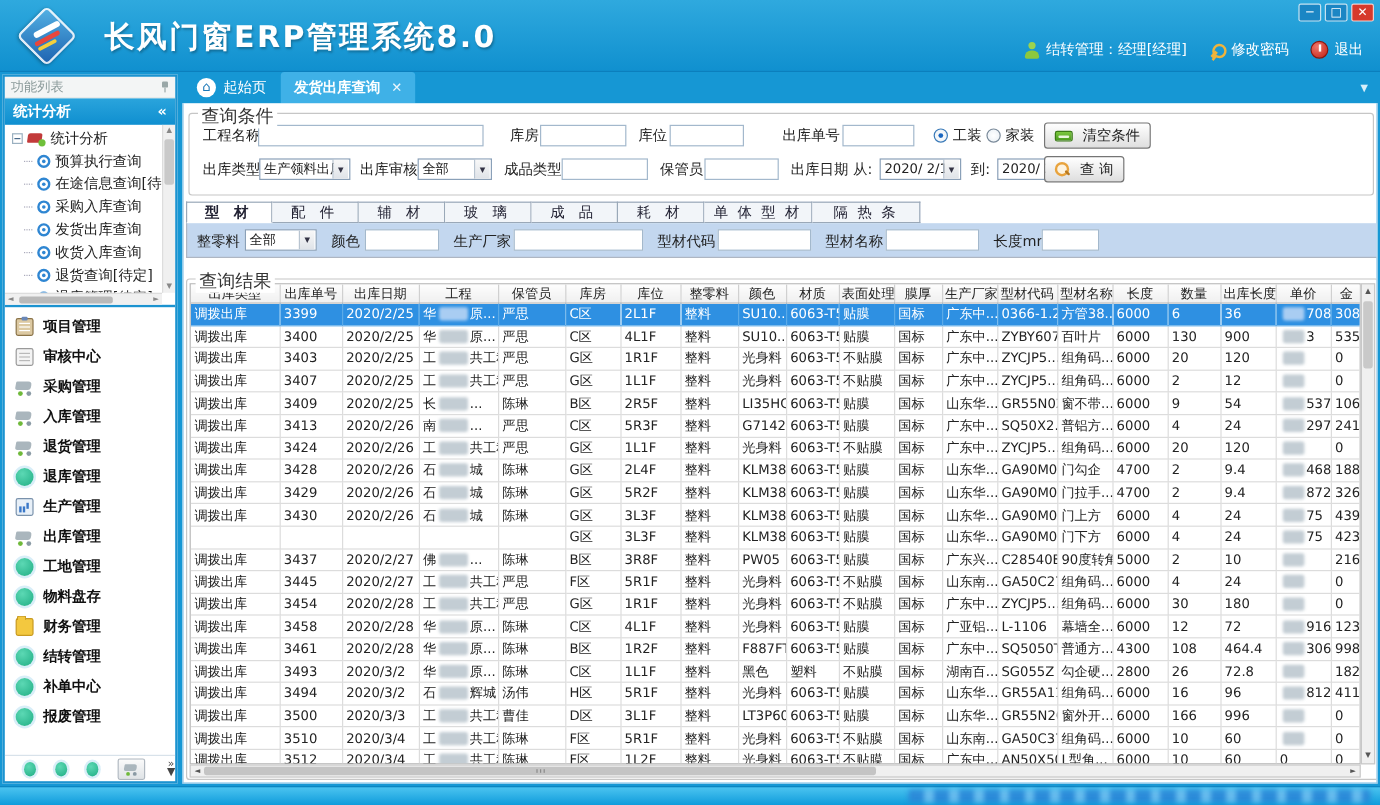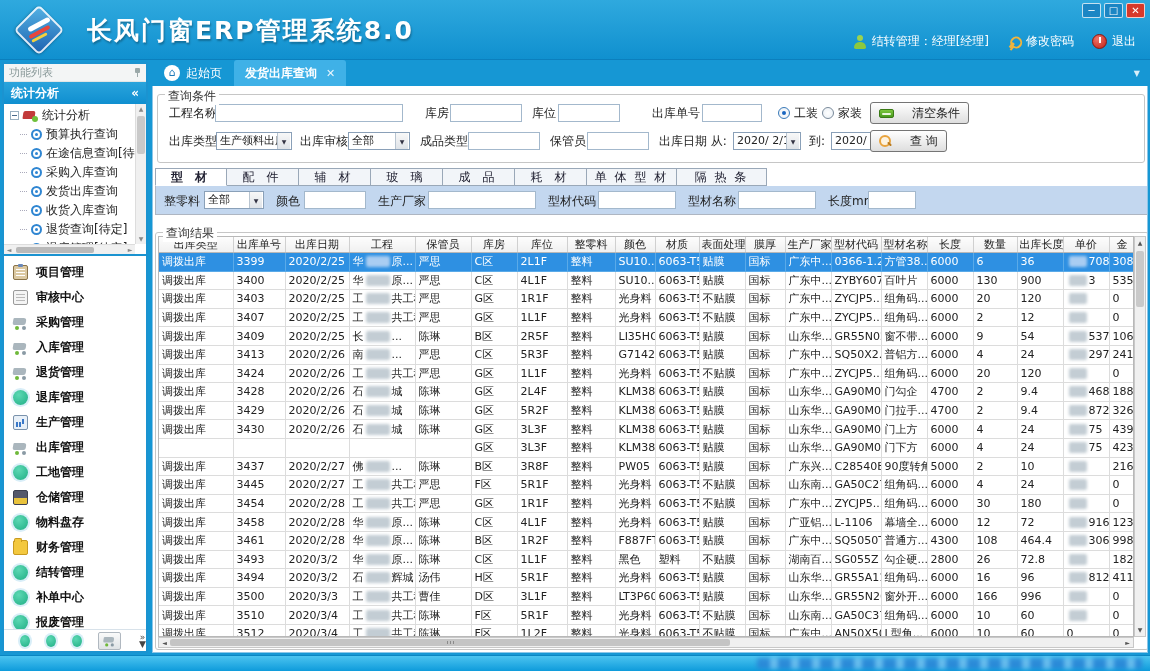--- a/index.html
+++ b/index.html
@@ -90,30 +90,30 @@
   .tabstrip{height:26px;display:flex;align-items:stretch;color:#fff}
   .tab-home{display:flex;align-items:center;gap:6px;padding:0 12px;font-size:12px}
   .home-badge{width:16px;height:16px;border-radius:50%;background:#fff;color:#1b78b8;font-size:11px;line-height:15px;text-align:center}
   .tab-active{display:flex;align-items:center;gap:9px;padding:0 11px;background:#3fb1e7;border-radius:3px 3px 0 0;font-weight:bold;font-size:12px}
   .tab-x{font-size:11px;color:#eaf6fd}
   .tab-overflow{margin-left:auto;align-self:center;margin-right:8px;font-size:8px;color:#d8effa}
   .page{flex:1;background:#fff;position:relative;border:1px solid #8cc6e8;border-top:none;overflow:hidden}
 
   
   .gbox{position:absolute;border:1px solid #c6c6c6;border-radius:3px}
-  .gbox-label{position:absolute;font-size:12px;color:#333;background:#fff;padding:0 3px;z-index:3}
+  .gbox-label{position:absolute;font-size:15px;color:#333;background:#fff;padding:0 3px;z-index:3}
   .flabel{position:absolute;font-size:12px;color:#222;white-space:nowrap;line-height:18px}
   .finput{position:absolute;height:18px;border:1px solid #a3b8cc;background:#fff;font-size:11px;padding:0 3px}
   .fdd{position:absolute;height:18px;border:1px solid #8aa0b8;background:#fff;font-size:11px;line-height:16px;padding:0 14px 0 3px;white-space:nowrap;overflow:hidden}
   .fdd::after{content:"▼";position:absolute;right:1px;top:0;bottom:0;width:12px;background:linear-gradient(#f8f8f8,#dfe3e8);border-left:1px solid #b8c4d0;color:#334;font-size:6px;line-height:17px;text-align:center}
   .radio{position:absolute;display:flex;align-items:center;gap:4px;font-size:12px;line-height:14px}
   .rdot{width:12px;height:12px;border-radius:50%;border:1px solid #7a8a9a;background:radial-gradient(#fff,#e8eef4);position:relative}
   .rdot.on{border-color:#3a7ab8}
   .rdot.on::after{content:"";position:absolute;inset:3px;border-radius:50%;background:#1a66c0}
-  .btn{position:absolute;height:22px;display:flex;align-items:center;gap:18px;background:linear-gradient(#ffffff,#dedede);border:1px solid #757575;border-radius:3px;font-size:12px;padding:0 8px}
+  .btn{position:absolute;height:22px;display:flex;align-items:center;gap:8px;background:linear-gradient(#ffffff,#dedede);border:1px solid #757575;border-radius:3px;font-size:12px;padding:0 8px}
   .ic-clear{width:15px;height:9px;background:linear-gradient(#7cc83e,#4a9a1e);border:1px solid #3a7a16;border-radius:2px;position:relative}
   .ic-clear::before{content:"";position:absolute;left:2px;top:3px;right:2px;height:2px;background:#eaf6dc;border-radius:1px}
   .ic-mag{width:13px;height:13px;position:relative}
   .ic-mag::before{content:"";position:absolute;left:0;top:0;width:8px;height:8px;border:2px solid #e8a33d;border-radius:50%;background:#fdf3e0}
   .ic-mag::after{content:"";position:absolute;left:8px;top:8px;width:5px;height:2px;background:#b87a20;transform:rotate(45deg);border-radius:1px}
 
   
   .mtabs{position:absolute;left:2px;top:82px;right:2px;height:18px;display:flex;font-size:12px}
   .mtab{width:72px;text-align:center;line-height:17px;border:1px solid #9aa8b8;border-left:none;background:#f2f5f9;color:#223;letter-spacing:4px;white-space:nowrap;overflow:hidden}
   .mtab:first-child{border-left:1px solid #9aa8b8}
@@ -274,24 +274,20 @@
           </div>
           <div class="mitem">
             <span class="mi ic-cart"></span>
             <span>出库管理</span>
           </div>
           <div class="mitem">
             <span class="mi ic-circle"></span>
             <span>工地管理</span>
           </div>
           <div class="mitem">
-            <span class="mi ic-house"></span>
-            <span>仓储管理</span>
-          </div>
-          <div class="mitem">
             <span class="mi ic-circle"></span>
             <span>物料盘存</span>
           </div>
           <div class="mitem">
             <span class="mi ic-folder"></span>
             <span>财务管理</span>
           </div>
           <div class="mitem">
             <span class="mi ic-circle"></span>
             <span>结转管理</span>

